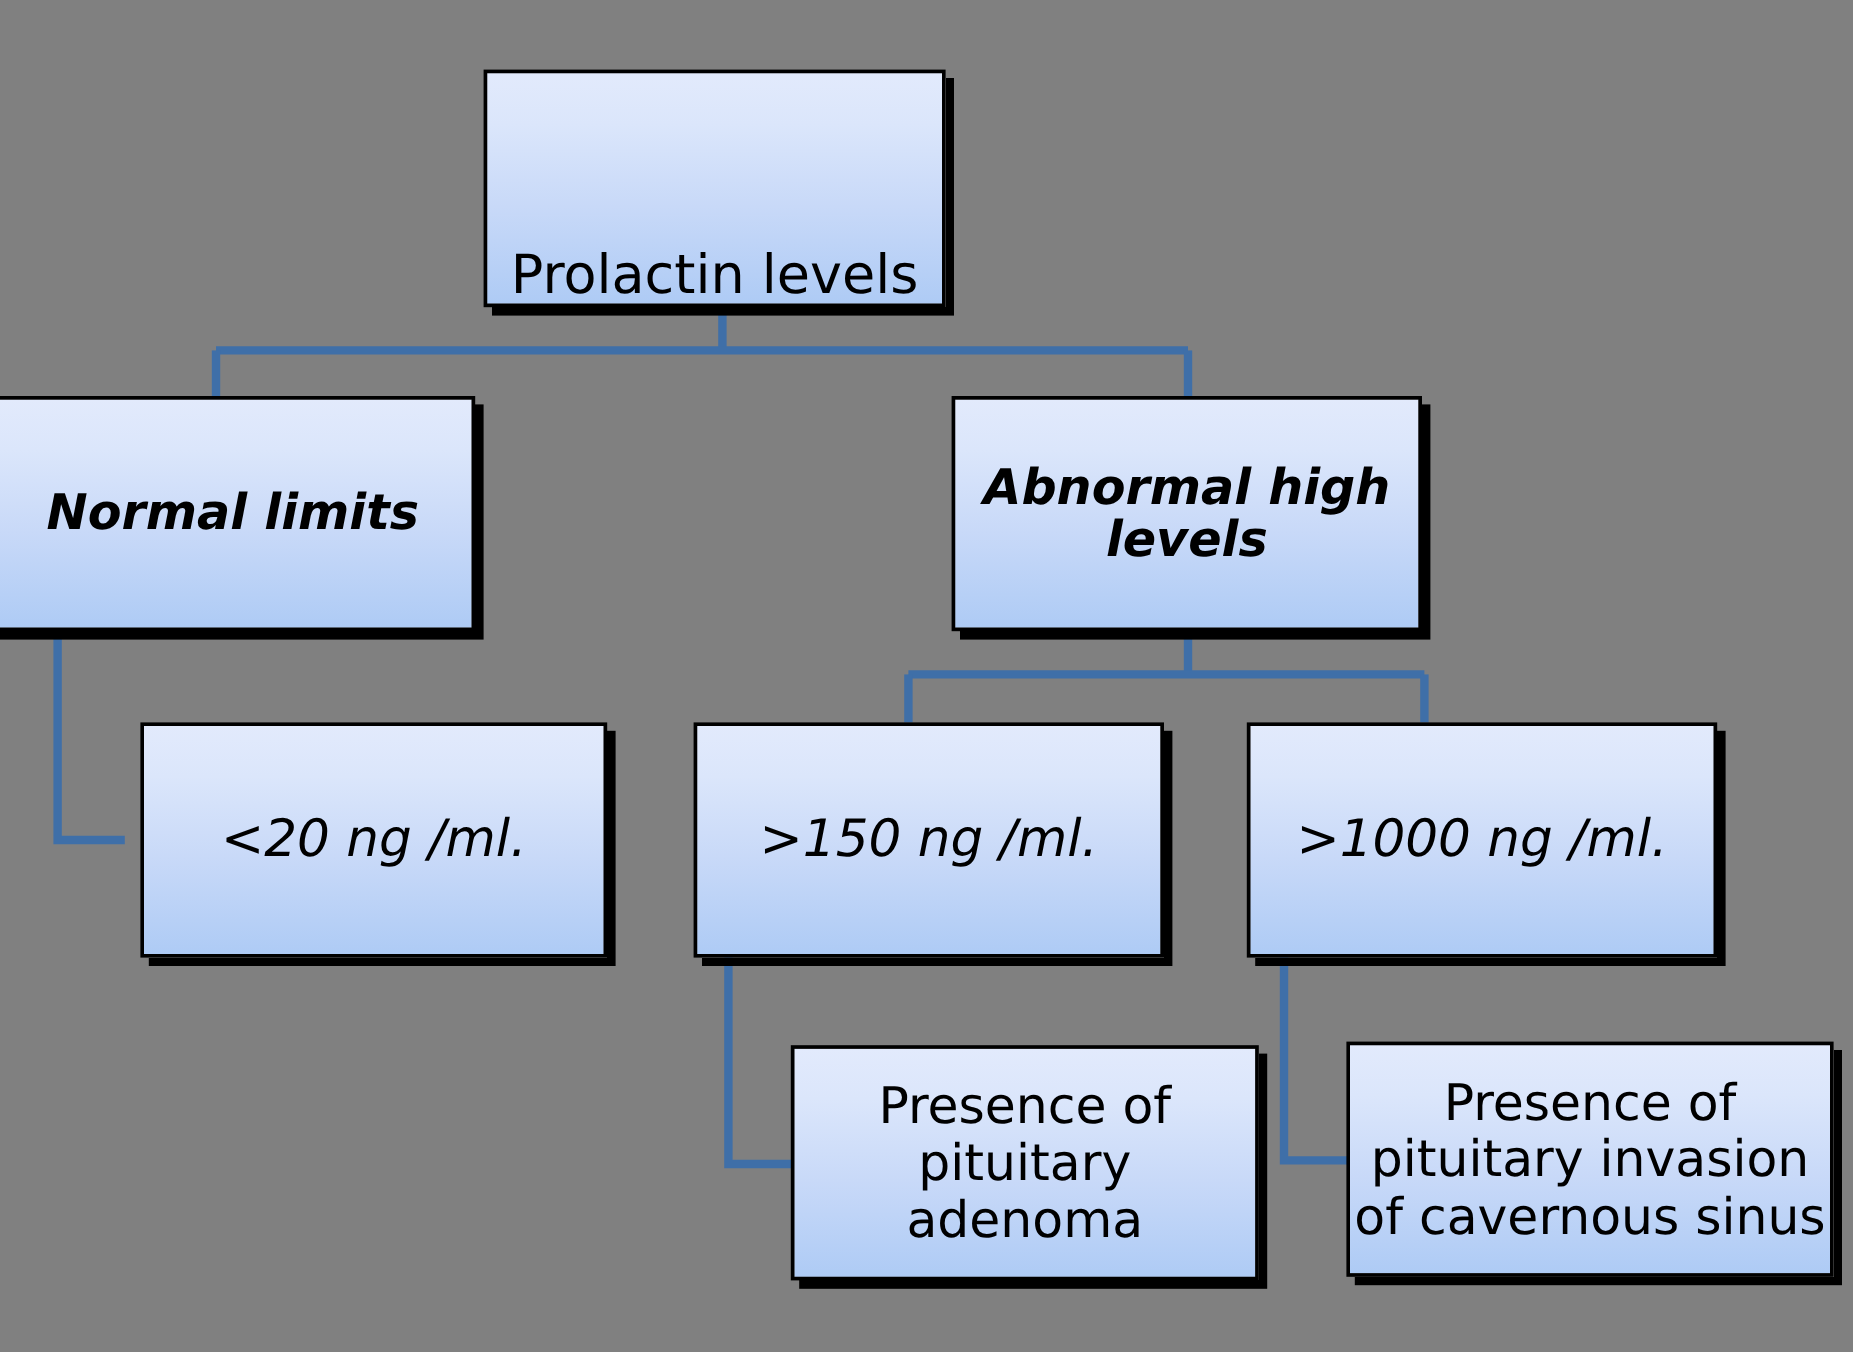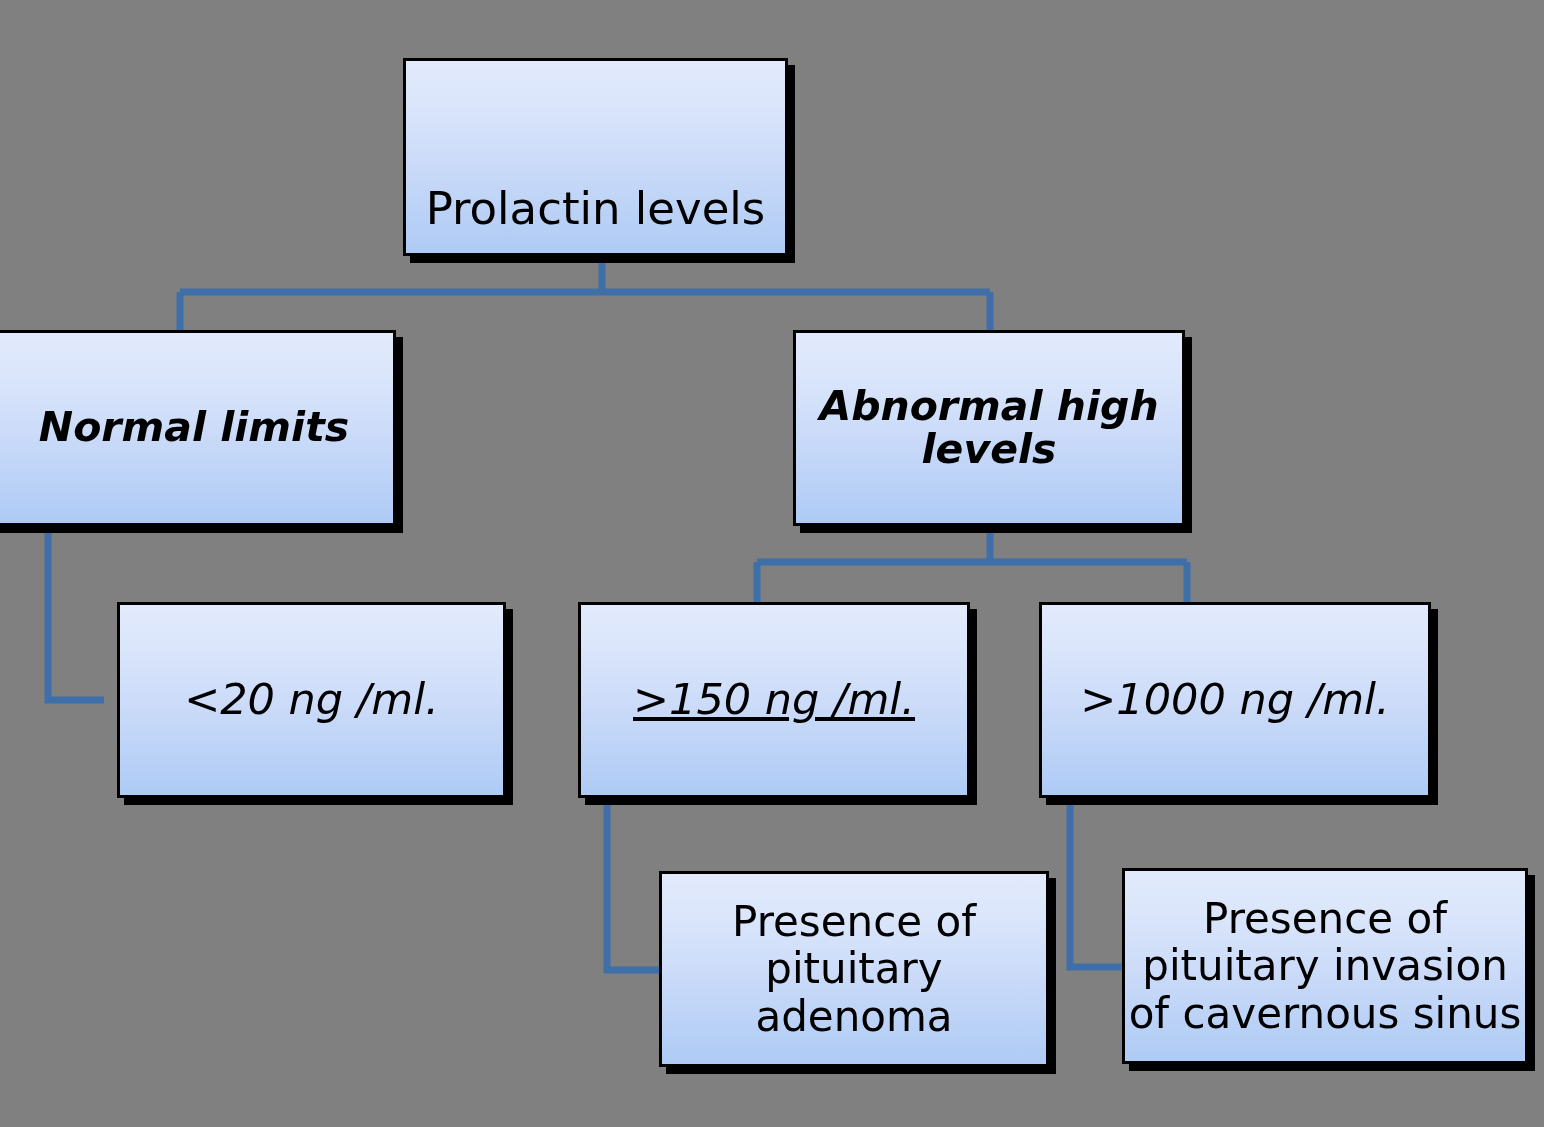--- a/index.html
+++ b/index.html
@@ -41,21 +41,21 @@
     text-align: center;
     line-height: 1.06;
     white-space: pre-line;
   }
 
   
   .node.plain {
     font-style: normal;
     font-weight: 400;
     font-size: 45px;
-    align-items: center;
+    align-items: flex-end;
     padding-top: 104px;
   }
 
   
   .node.bolditalic {
     font-style: italic;
     font-weight: 700;
     font-size: 41px;
   }
 
@@ -85,21 +85,21 @@
   .label {
     display: block;
     width: 100%;
   }
 
   
   #node-prolactin        { left: 403px;  top: 58px;  width: 385px;  height: 198px; }
   #node-normal           { left: -8px;   top: 330px; width: 404px;  height: 196px; }
   #node-abnormal         { left: 793px;  top: 330px; width: 392px;  height: 196px; }
   #node-lt20             { left: 102px;  top: 602px; width: 389px;  height: 196px; }
-  #node-gt150            { left: 563px;  top: 602px; width: 392px;  height: 196px; text-decoration: underline; }
+  #node-gt150            { left: 563px;  top: 602px; width: 392px;  height: 196px; }
   #node-gt1000           { left: 1024px; top: 602px; width: 392px;  height: 196px; }
   #node-adenoma          { left: 659px;  top: 871px; width: 390px;  height: 196px; }
   #node-cavernous        { left: 1122px; top: 868px; width: 406px;  height: 196px; }
 </style>
 </head>
 <body>
 
 <div id="canvas">
 
   <svg id="connectors" viewBox="0 0 1544 1127" width="1544" height="1127" aria-hidden="true">

